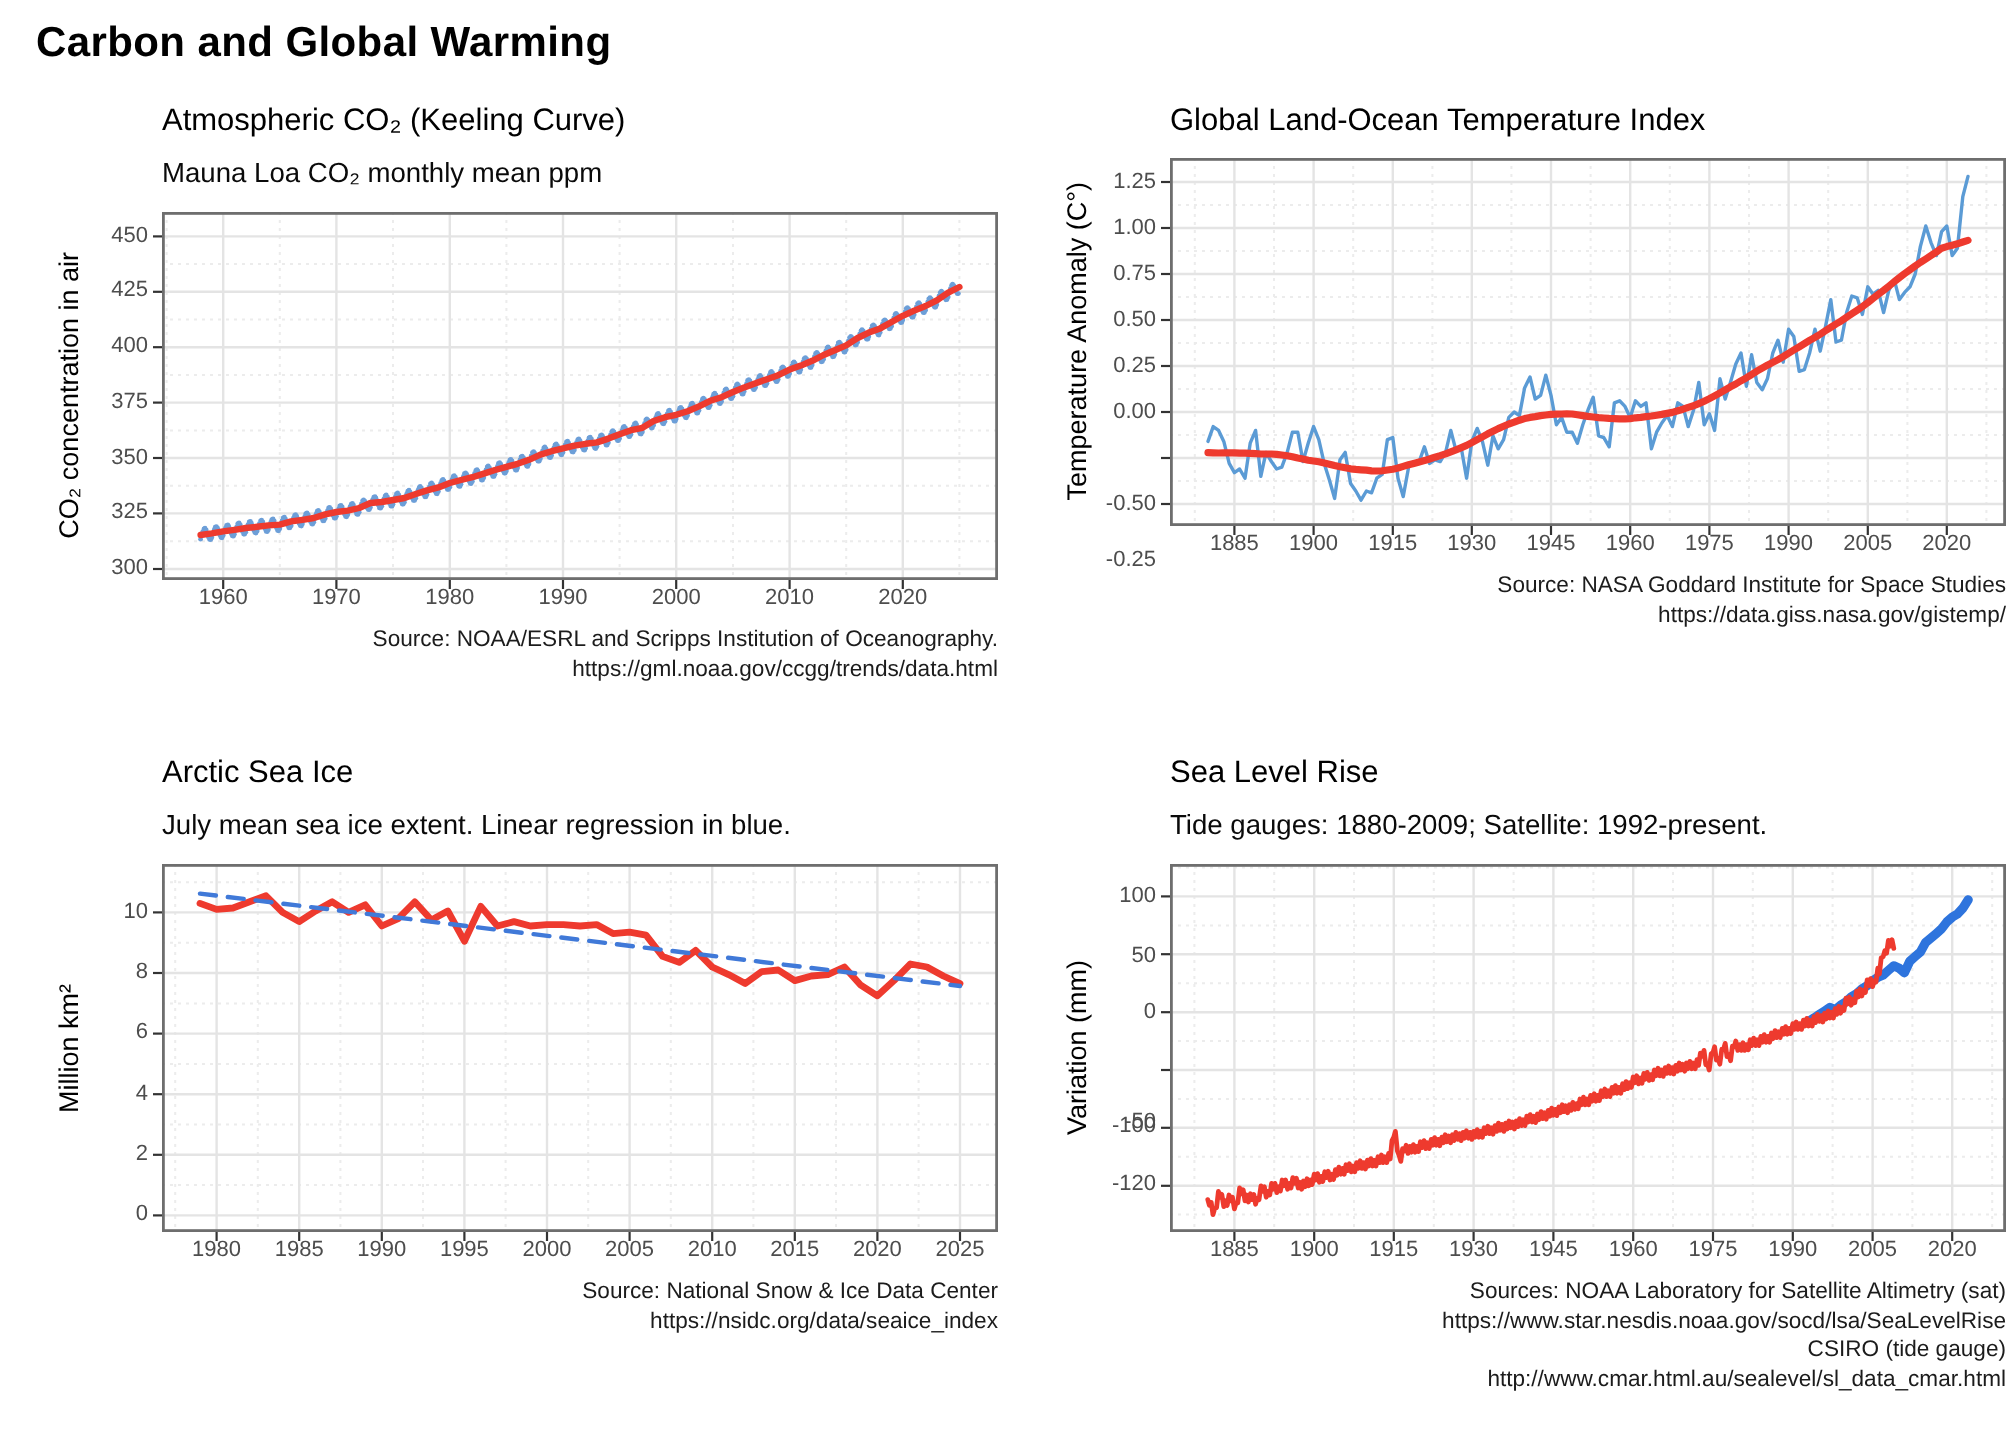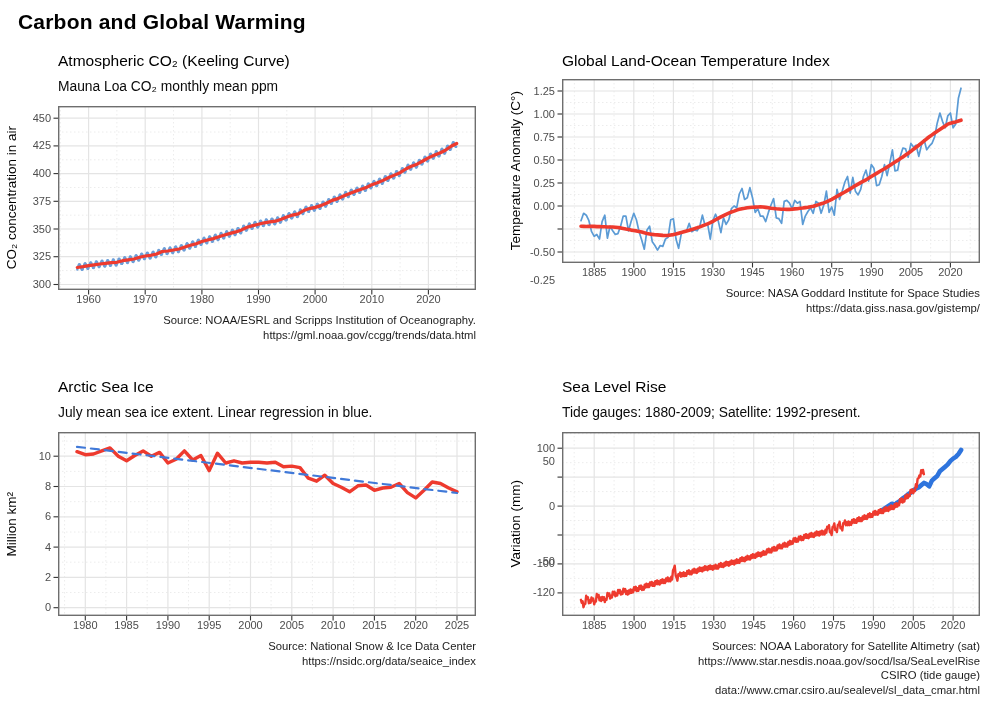--- a/index.html
+++ b/index.html
@@ -9,20 +9,21 @@
     color: #000; overflow: hidden;
   }
   .page-title {
     font-size: 21px; letter-spacing: .2px;
     margin: 10px 0 0 18px; height: 28px; color: #000;
   }
   .grid {
     display: grid;
     grid-template-columns: 504px 504px;
     grid-template-rows: 326px auto;
+    padding-left: 23px;
   }
   .panel { padding-top: 14px; }
   .panel-title { font-size: 15.5px; margin: 0 0 9px 58px; color: #000; }
   .panel-subtitle { font-size: 13.8px; margin: 0 0 12px 58px; color: #0a0a0a; }
   .plot-row { display: flex; align-items: stretch; }
   .ylab-col {
     width: 22px; height: 184px; display: flex;
     align-items: center; justify-content: center;
   }
   .ylab {
@@ -998,21 +999,21 @@
     <div class="panel-subtitle">Tide gauges: 1880-2009; Satellite: 1992-present.</div>
     <div class="plot-row">
       <div class="ylab-col">
           <span class="ylab">Variation (mm)</span>
         </div>
       <div class="ytick-col" id="yt-sea">
           <span style="top: 154.4px;">-120</span>
           <span style="top: 125.4px;">-100</span>
           <span style="top: 96.5px; margin-top: 26px;">-50</span>
           <span style="top: 67.6px;">0</span>
-          <span style="top: 23px;">50</span>
+          <span style="top: 40px;">50</span>
           <span style="top: 9.7px;">100</span>
         </div>
       <div class="plot-col">
         <div class="plot-frame">
           <svg id="svg-sea" width="418" height="184">
               <rect x="0" y="0" width="418" height="184" fill="#ffffff"></rect>
               <line x1="12.2" y1="0" x2="12.2" y2="184" stroke="#ececec" stroke-width="1" stroke-dasharray="1.5 2.5"></line>
               <line x1="52.1" y1="0" x2="52.1" y2="184" stroke="#ececec" stroke-width="1" stroke-dasharray="1.5 2.5"></line>
               <line x1="92.0" y1="0" x2="92.0" y2="184" stroke="#ececec" stroke-width="1" stroke-dasharray="1.5 2.5"></line>
               <line x1="131.9" y1="0" x2="131.9" y2="184" stroke="#ececec" stroke-width="1" stroke-dasharray="1.5 2.5"></line>
@@ -1075,18 +1076,18 @@
             <span style="left: 191.7px;">1945</span>
             <span style="left: 231.6px;">1960</span>
             <span style="left: 271.5px;">1975</span>
             <span style="left: 311.4px;">1990</span>
             <span style="left: 351.3px;">2005</span>
             <span style="left: 391.1px;">2020</span>
           </div>
         <div class="caption">Sources: NOAA Laboratory for Satellite Altimetry (sat)
 https://www.star.nesdis.noaa.gov/socd/lsa/SeaLevelRise
 CSIRO (tide gauge)
-data://www.cmar.csiro.au/sealevel/sl_data_cmar.html</div>
+http://www.cmar.html.au/sealevel/sl_data_cmar.html</div>
       </div>
     </div>
   </section>
 
 </div>
 
 </body></html>

